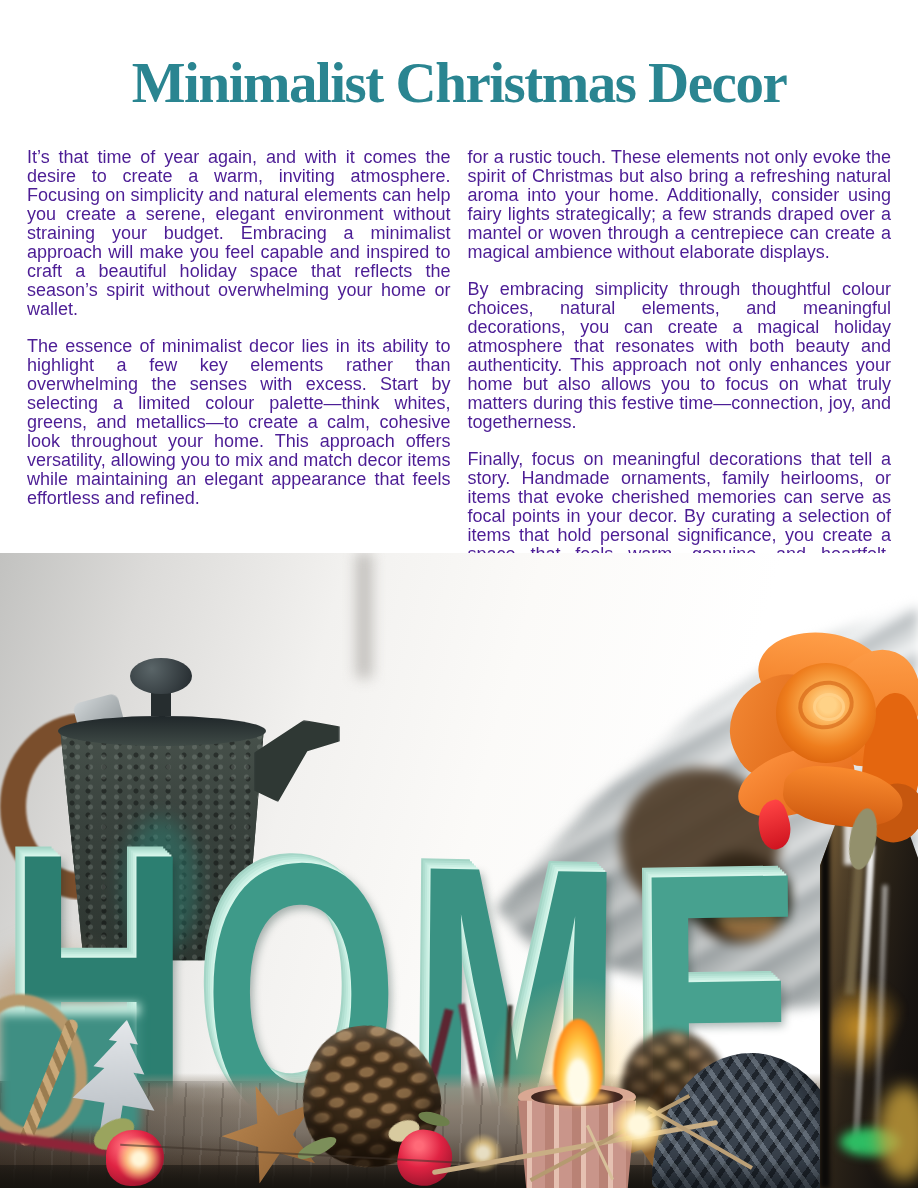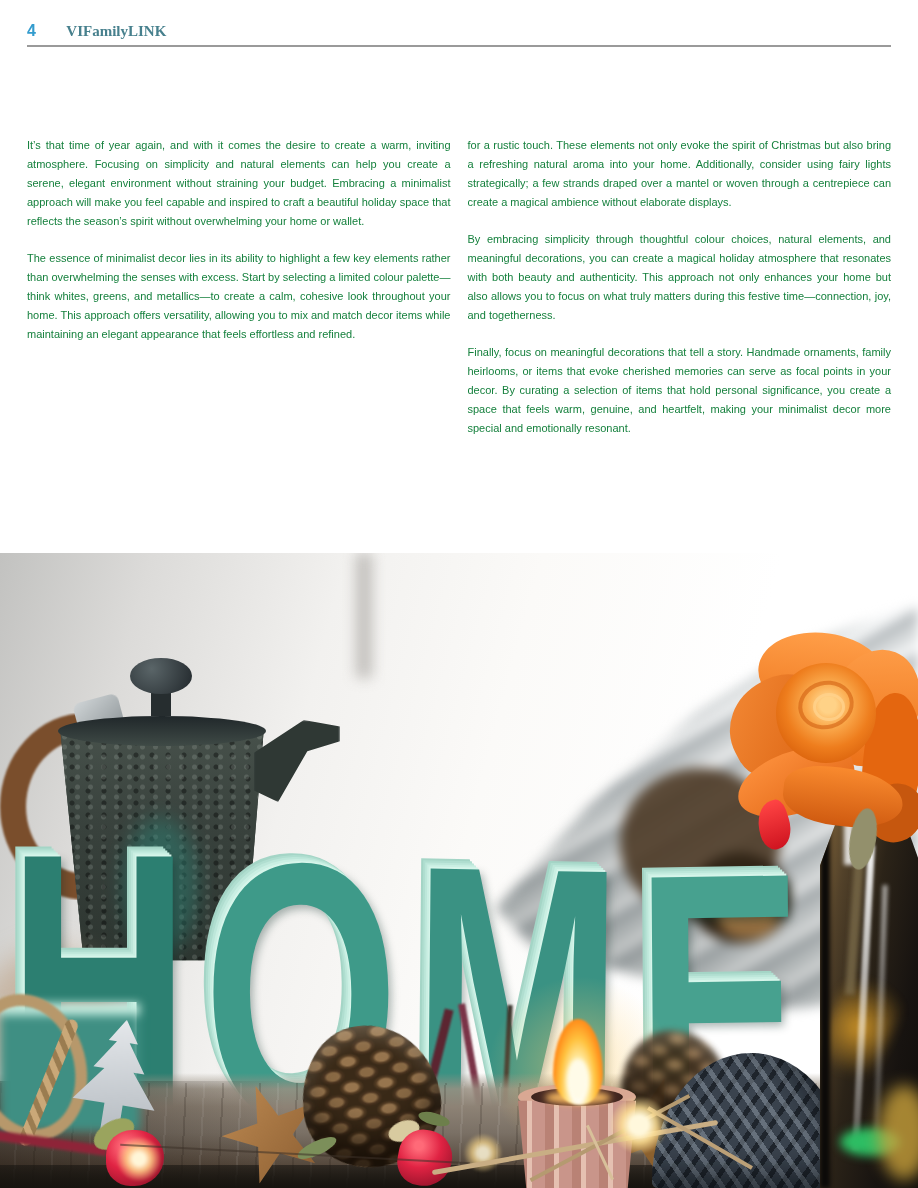--- a/index.html
+++ b/index.html
@@ -10,21 +10,21 @@
   .pagenum{font-weight:bold;font-size:16px;color:#339cce;}
   .brand{font-family:"Liberation Serif",serif;font-weight:bold;font-size:15px;color:#47808d;margin-left:26px;}
   .rule{margin-top:5px;border-bottom:2px solid #9a9a9a;width:100%;}
   
   .title{position:absolute;left:0;top:50px;width:918px;margin:0;text-align:center;
          font-family:"Liberation Serif",serif;font-weight:bold;font-size:57px;letter-spacing:-1.5px;
          color:#2a8591;}
   
   .cols{position:absolute;left:27px;top:132px;width:864px;display:flex;gap:17px;}
   .col{width:428px;}
-  .col p{margin:4px 0 18px 0;font-size:11px;line-height:19px;color:#15803d;text-align:justify;}
+  .col p{margin:16px 0 18px 0;font-size:18px;line-height:19px;color:#4c1d95;text-align:justify;}
   
   .photo{position:absolute;left:0;top:553px;width:918px;height:635px;margin:0;overflow:hidden;}
   .photo *{position:absolute;}
   .ph-bg{left:0;top:0;width:918px;height:635px;
      background:linear-gradient(105deg,#c2c2c0 0%,#dcdbd9 14%,#f2f1ef 32%,#fbfaf8 50%,#ffffff 72%);}
   .ph-stick{left:356px;top:0;width:16px;height:125px;background:#b5b2ae;filter:blur(7px);opacity:.8;}
   .ph-warm{left:-20px;top:395px;width:140px;height:150px;background:#b99a7a;border-radius:50%;filter:blur(14px);opacity:.55;}
   
   .ph-blanket{left:0;top:0;width:918px;height:635px;filter:blur(6px);}
   .ph-blanket-main{left:0;top:0;width:918px;height:635px;
@@ -184,26 +184,22 @@
   .redtip{left:30px;top:168px;width:32px;height:48px;transform:rotate(-18deg);border-radius:70% 30% 60% 40%;
        background:linear-gradient(180deg,#ff4444,#cf1420);}
   .roseleaf{left:122px;top:175px;width:26px;height:62px;transform:rotate(10deg);background:#93906c;
        border-radius:50%;filter:blur(.6px);}
 </style>
 </head>
 <body>
 
 <div class="page">
 
-  <header class="masthead">
-    <span class="pagenum">4</span>
-    <span class="brand">VIFamilyLINK</span>
-    <div class="rule"></div>
-  </header>
-
+
+  <h1 class="title">Minimalist Christmas Decor</h1>
 
   <div class="cols">
     <div class="col">
       <p>It’s that time of year again, and with it comes the desire to create a warm, inviting atmosphere. Focusing on simplicity and natural elements can help you create a serene, elegant environment without straining your budget. Embracing a minimalist approach will make you feel capable and inspired to craft a beautiful holiday space that reflects the season’s spirit without overwhelming your home or wallet.</p>
       <p>The essence of minimalist decor lies in its ability to highlight a few key elements rather than overwhelming the senses with excess. Start by selecting a limited colour palette—think whites, greens, and metallics—to create a calm, cohesive look throughout your home. This approach offers versatility, allowing you to mix and match decor items while maintaining an elegant appearance that feels effortless and refined.</p>
     </div>
     <div class="col">
       <p>for a rustic touch. These elements not only evoke the spirit of Christmas but also bring a refreshing natural aroma into your home. Additionally, consider using fairy lights strategically; a few strands draped over a mantel or woven through a centrepiece can create a magical ambience without elaborate displays.</p>
       <p>By embracing simplicity through thoughtful colour choices, natural elements, and meaningful decorations, you can create a magical holiday atmosphere that resonates with both beauty and authenticity. This approach not only enhances your home but also allows you to focus on what truly matters during this festive time—connection, joy, and togetherness.</p>
       <p>Finally, focus on meaningful decorations that tell a story. Handmade ornaments, family heirlooms, or items that evoke cherished memories can serve as focal points in your decor. By curating a selection of items that hold personal significance, you create a space that feels warm, genuine, and heartfelt, making your minimalist decor more special and emotionally resonant.</p>

